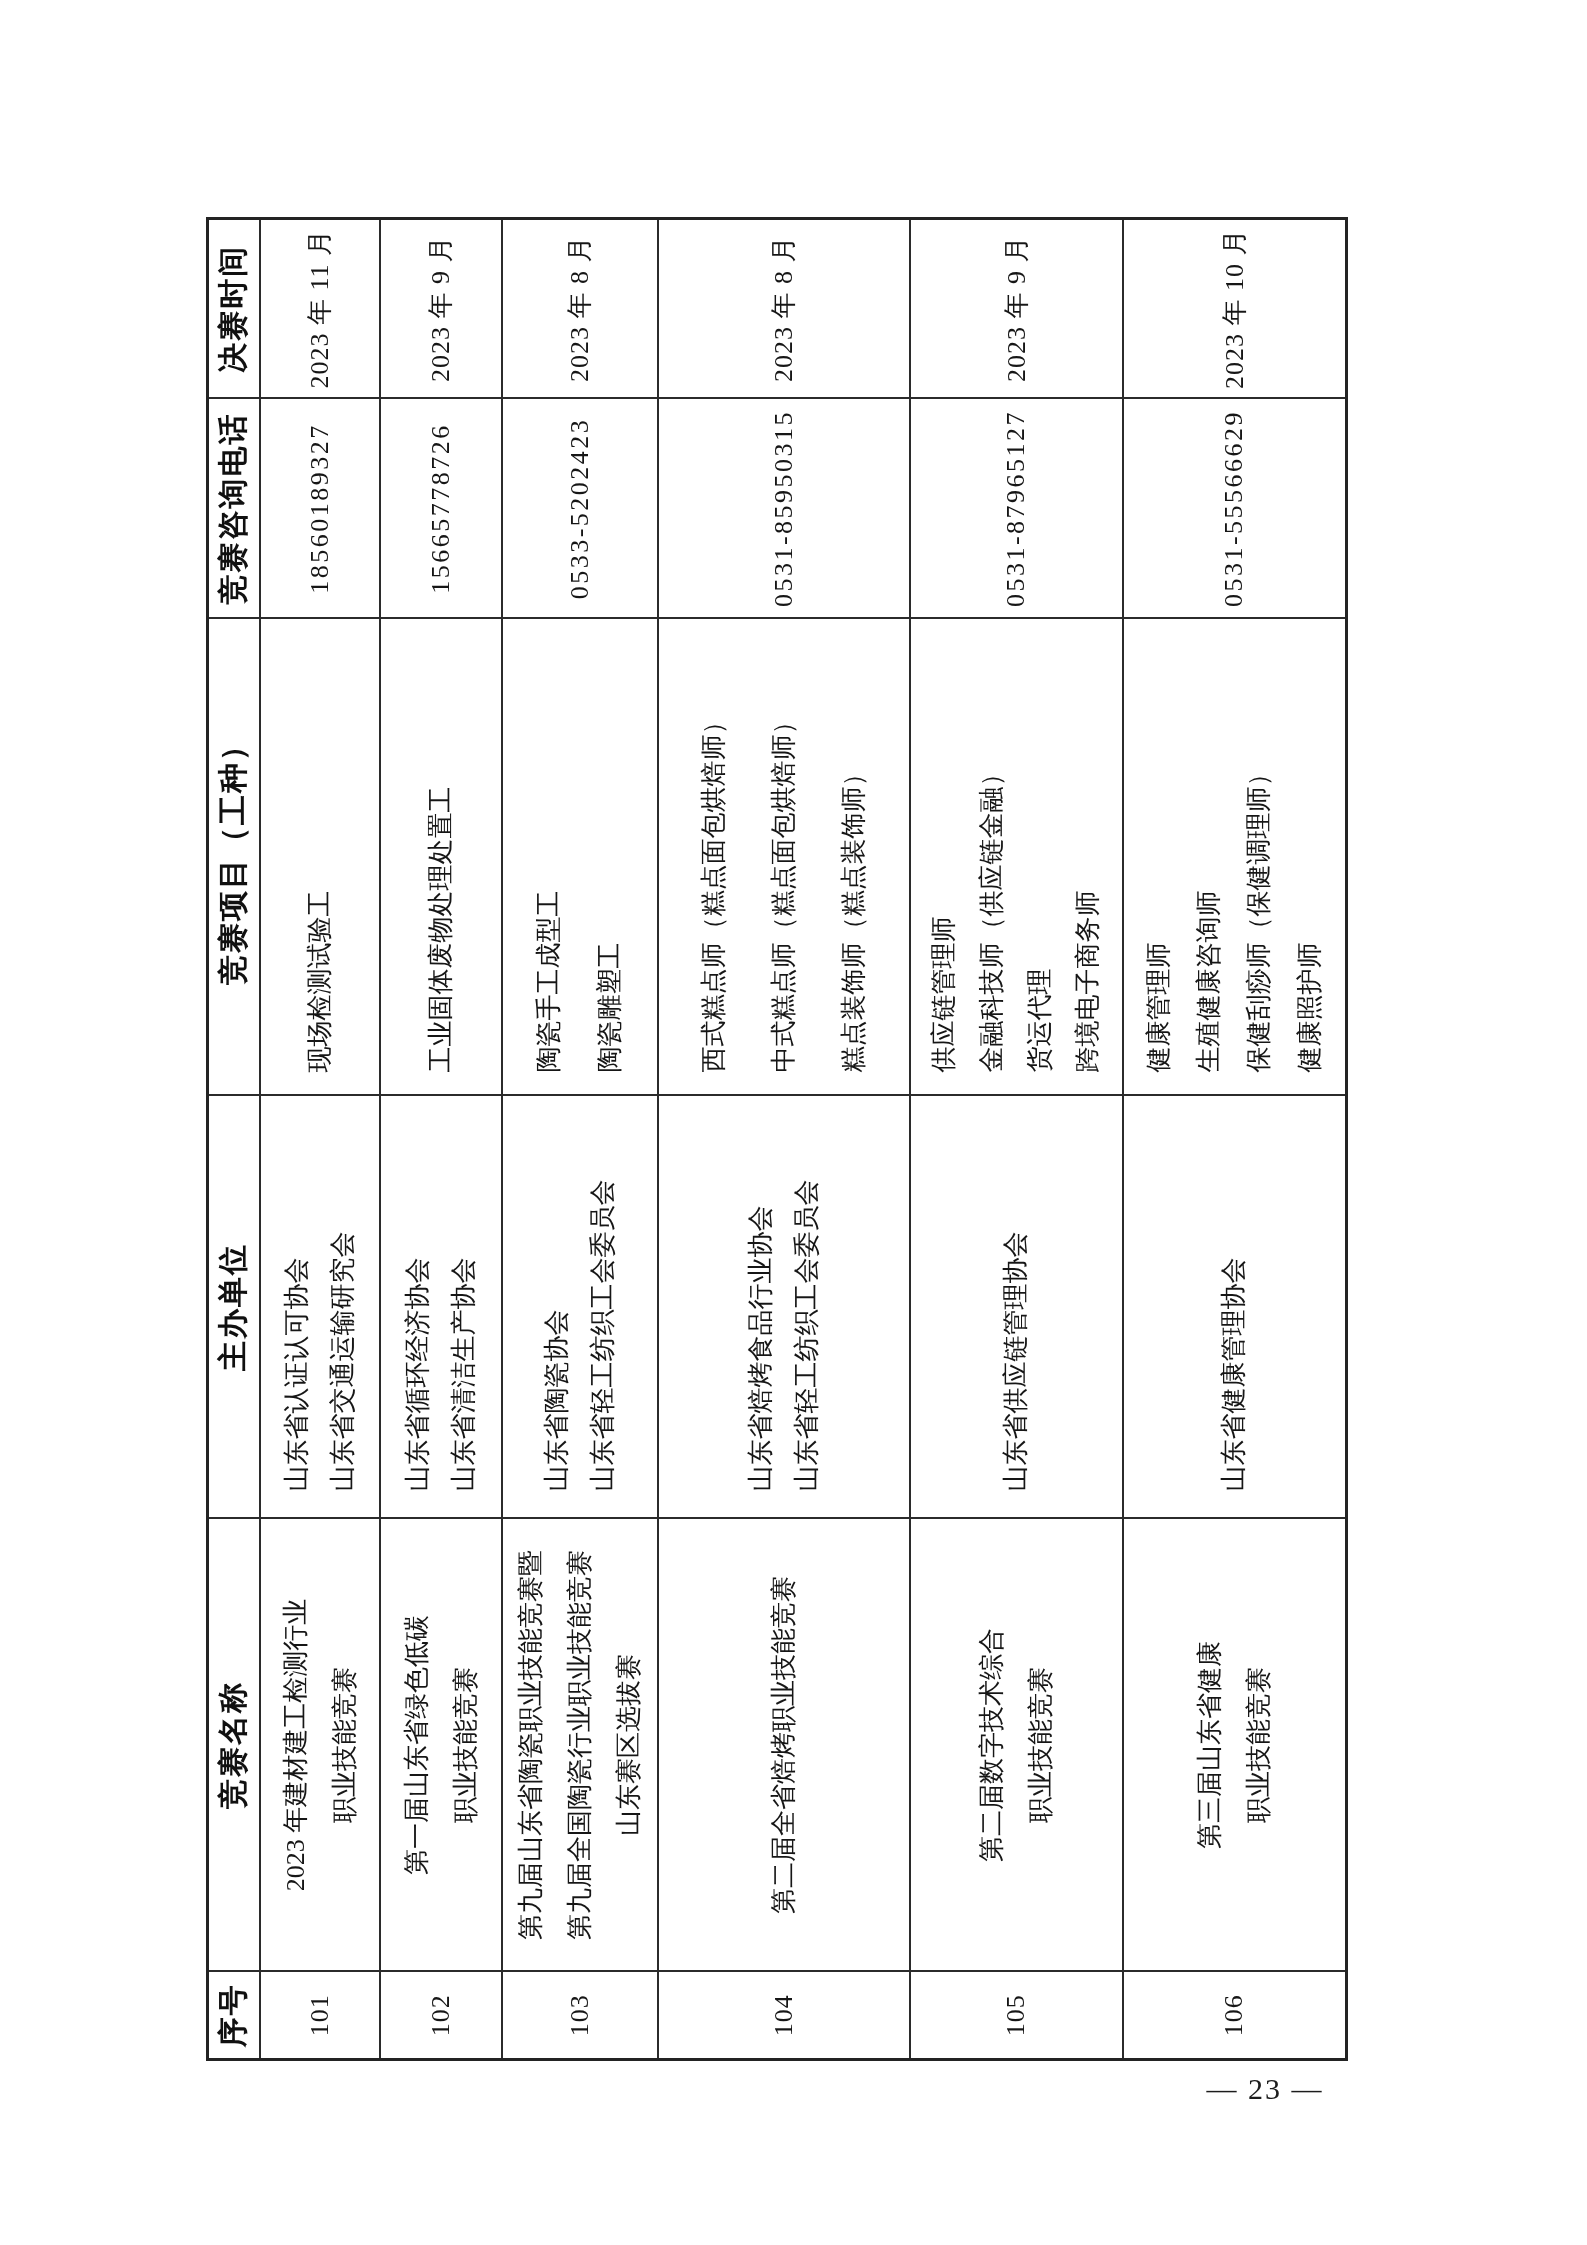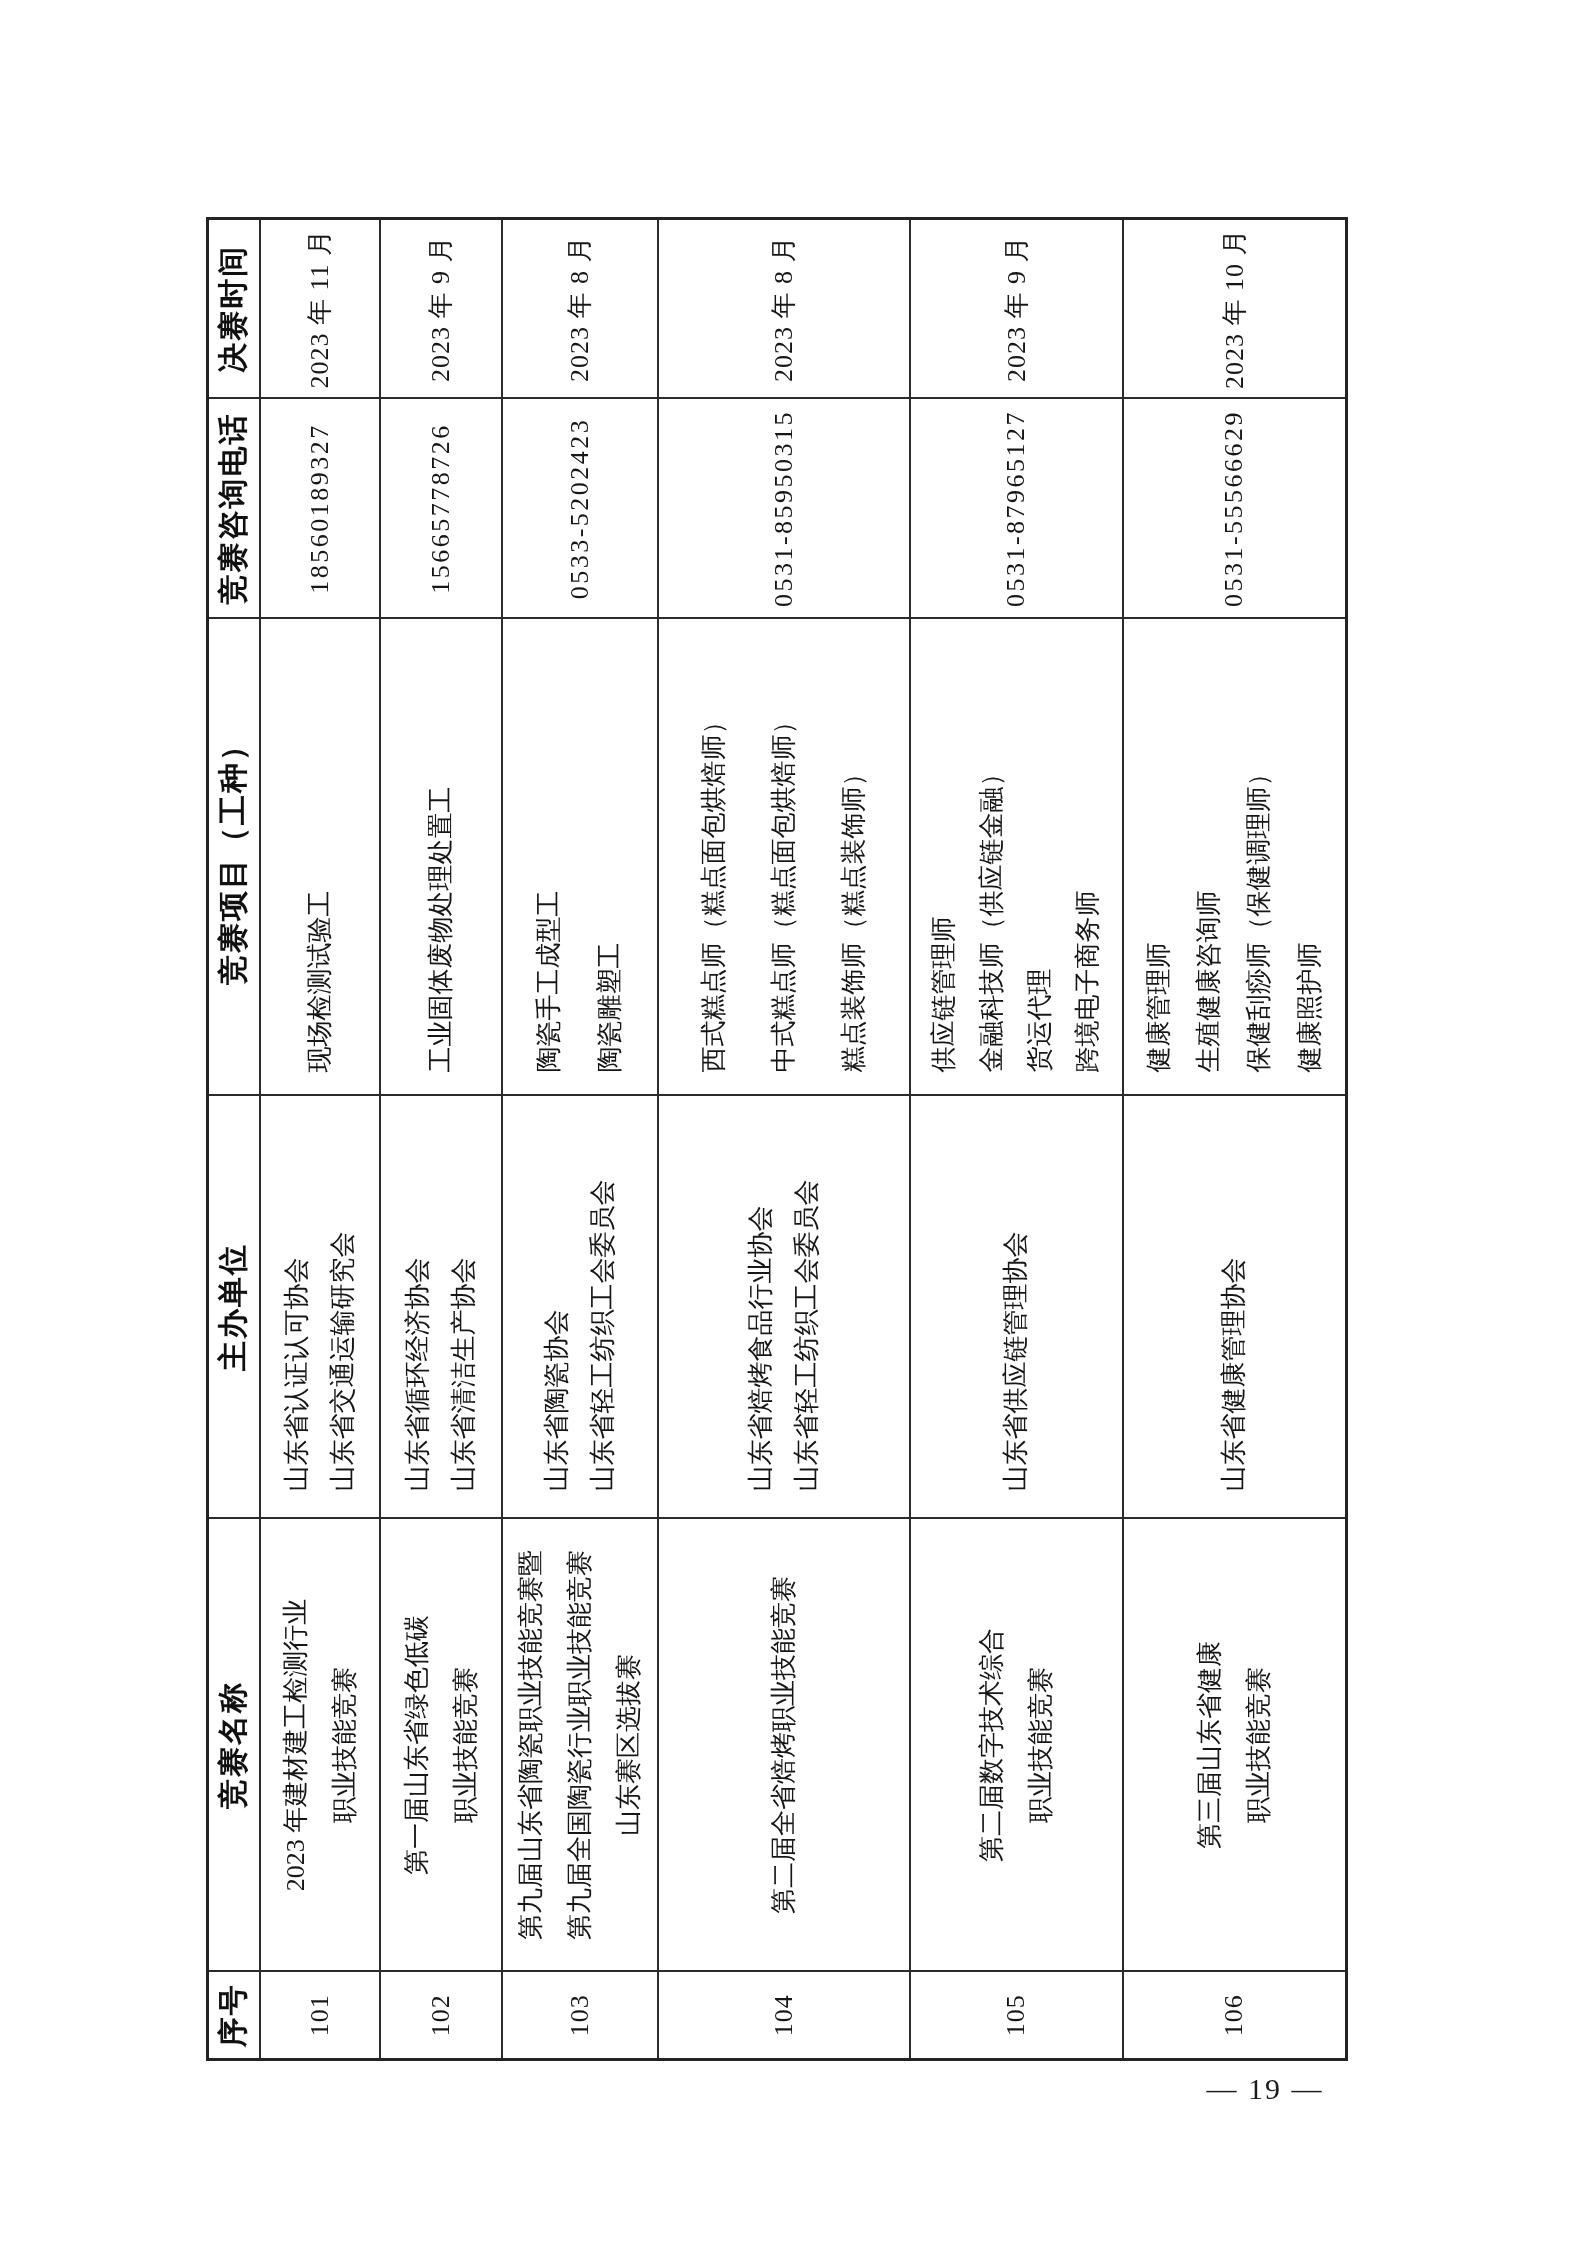--- a/index.html
+++ b/index.html
@@ -277,15 +277,15 @@
             <td>
               <div class="cell time">
                 <div class="line">2023 年 10 月</div>
               </div>
             </td>
           </tr>
         </tbody>
     </table>
   </div>
 
-  <div class="folio">— 19 —</div>
+  <div class="folio">— 23 —</div>
 
 </div>
 
 </body></html>

